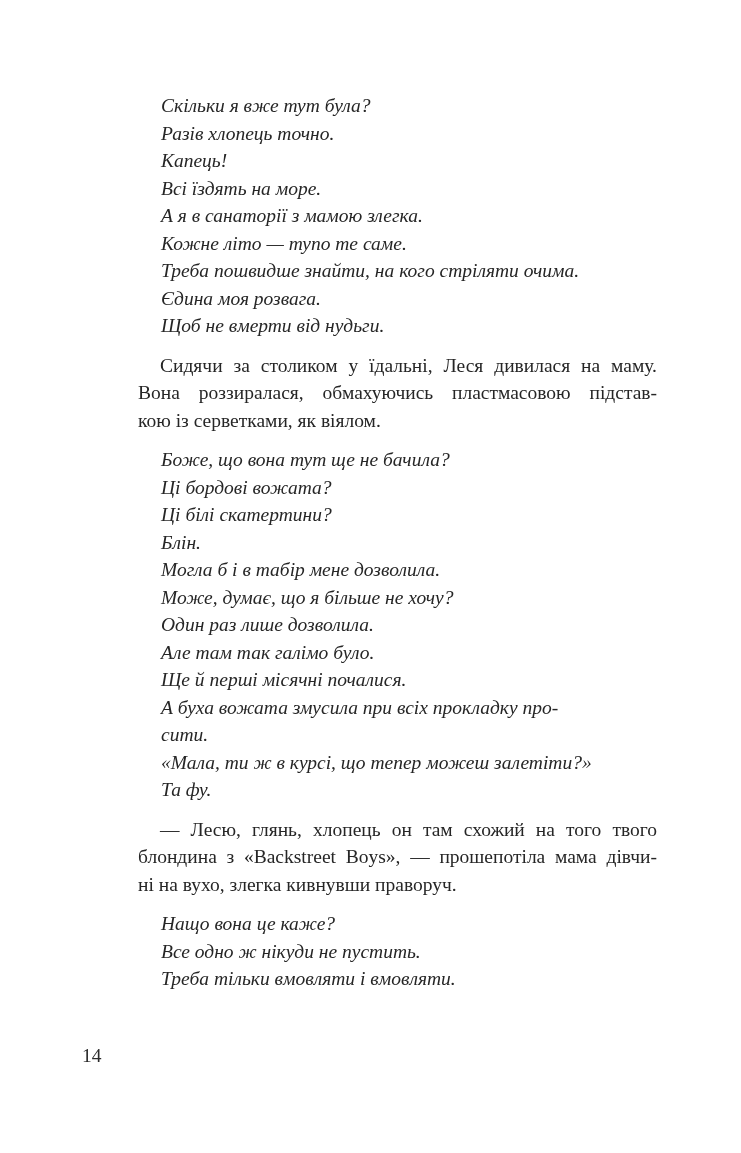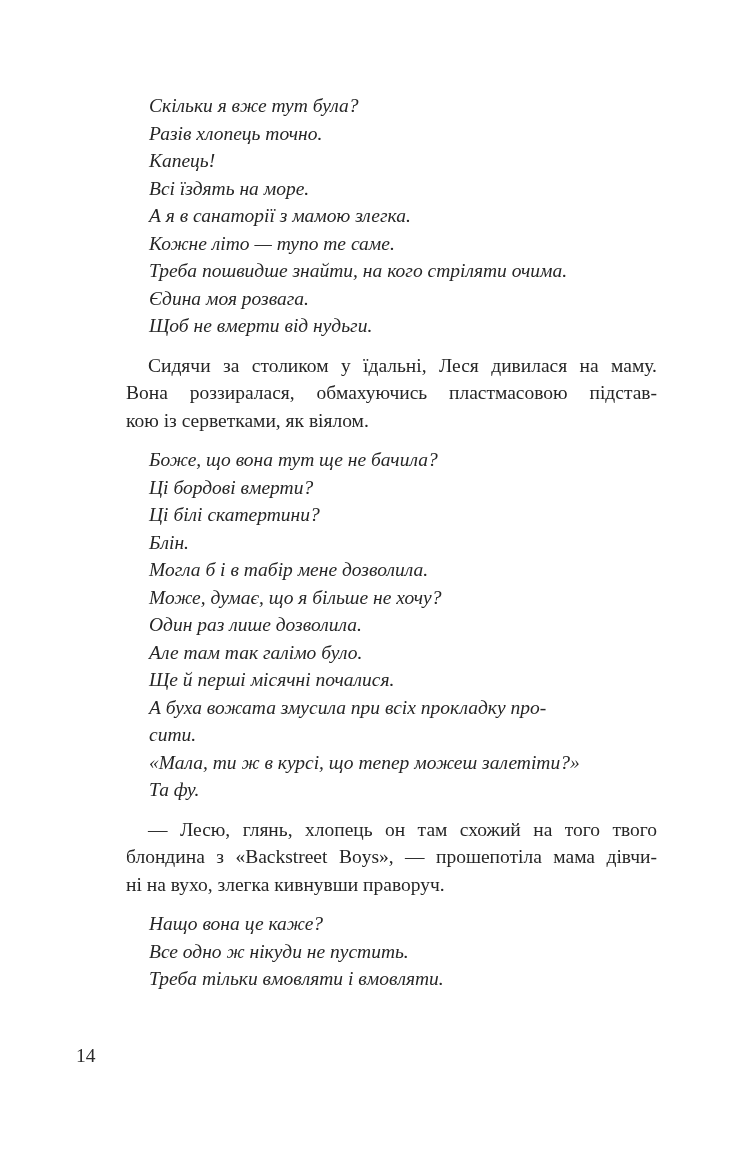--- a/index.html
+++ b/index.html
@@ -18,21 +18,21 @@
   }
   .text-col {
     position: absolute;
     left: 126px;
     top: 92px;
     width: 531px;
     font-size: 19.5px;
     line-height: 27.5px;
   }
   .block {
-    margin: 0 0 12px 0;
+    margin: 0 0 12px 12px;
   }
   .block:last-child {
     margin-bottom: 0;
   }
   .monologue {
     font-style: italic;
     padding-left: 23px;
   }
   .monologue .line {
     text-align: left;
@@ -43,21 +43,21 @@
   }
   .narration .line.j {
     text-align: justify;
     text-align-last: justify;
   }
   .narration .line.indent {
     text-indent: 22px;
   }
   .folio {
     position: absolute;
-    left: 76px;
+    left: 82px;
     top: 1046px;
     font-size: 19.5px;
     line-height: 19.5px;
     color: #2b2b2b;
   }
 </style>
 </head>
 <body>
 
 <div class="page">
@@ -76,21 +76,21 @@
     </section>
 
     <section class="block narration">
       <div class="line j indent">Сидячи за столиком у їдальні, Леся дивилася на маму.</div>
       <div class="line j">Вона роззиралася, обмахуючись пластмасовою підстав-</div>
       <div class="line">кою із серветками, як віялом.</div>
     </section>
 
     <section class="block monologue">
       <div class="line">Боже, що вона тут ще не бачила?</div>
-      <div class="line">Ці бордові вмерти?</div>
+      <div class="line">Ці бордові вожата?</div>
       <div class="line">Ці білі скатертини?</div>
       <div class="line">Блін.</div>
       <div class="line">Могла б і в табір мене дозволила.</div>
       <div class="line">Може, думає, що я більше не хочу?</div>
       <div class="line">Один раз лише дозволила.</div>
       <div class="line">Але там так галімо було.</div>
       <div class="line">Ще й перші місячні почалися.</div>
       <div class="line">А буха вожата змусила при всіх прокладку про-</div>
       <div class="line">сити.</div>
       <div class="line">«Мала, ти ж в курсі, що тепер можеш залетіти?»</div>

